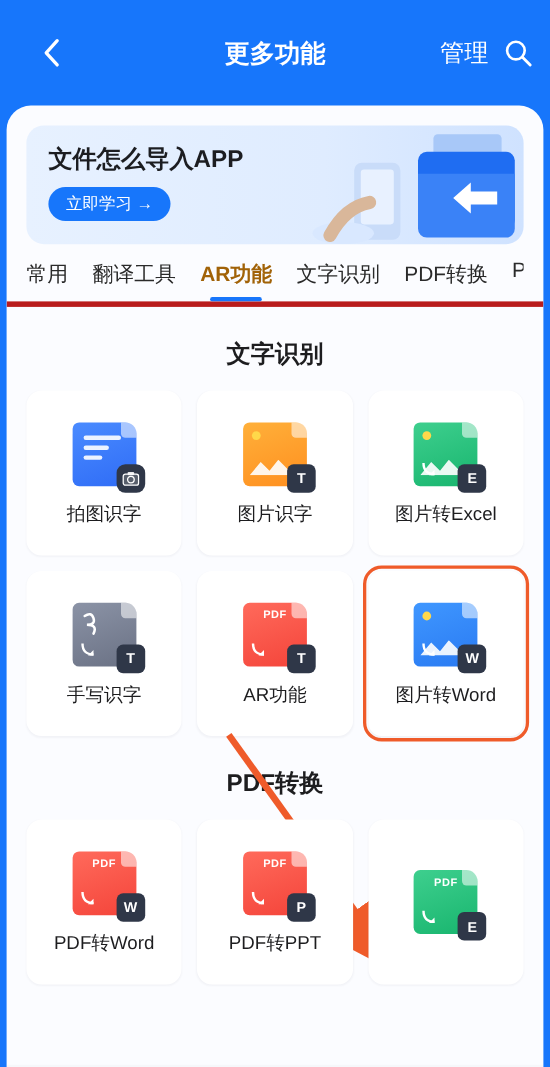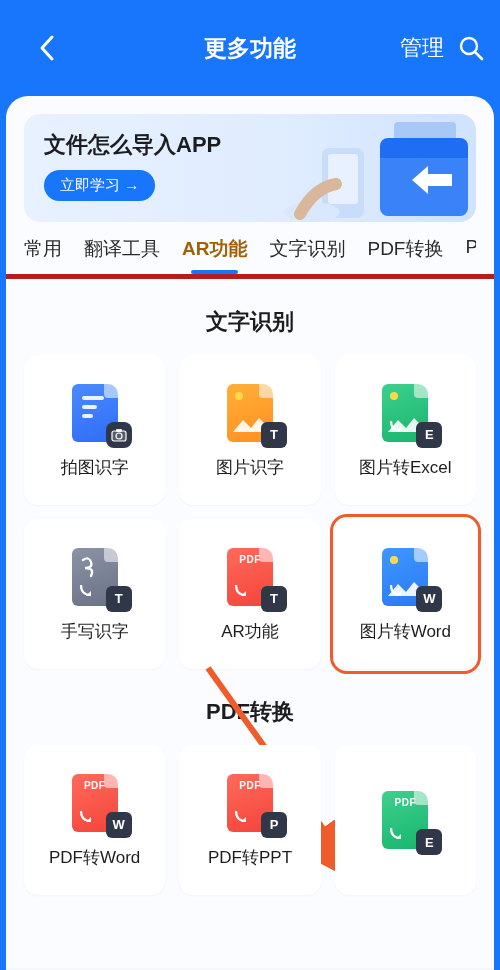--- a/index.html
+++ b/index.html
@@ -32,21 +32,21 @@
 
   
   .section-title { text-align:center; font-size:22px; font-weight:700; color:#1d1d1f; margin: 28px 0 18px 0; }
   .grid { display:grid; grid-template-columns: repeat(3, 1fr); gap: 14px; padding: 0 18px; }
   .card { background:#fff; border-radius: 14px; box-shadow: 0 1px 2px rgba(20,30,60,0.04); height: 150px; display:flex; flex-direction:column; align-items:center; justify-content:center; gap:12px; position:relative; }
   .card.highlight { outline: 3px solid #ef5b2a; outline-offset: 2px; border-radius:12px; }
   .card-label { font-size: 17px; color:#1d1d1f; font-weight:500; white-space:nowrap; }
   .ico { width:62px; height:62px; position:relative; display:flex; align-items:center; justify-content:center; }
 
   
-  .filebody { width:46px; height:58px; border-radius:6px 10px 6px 6px; position:relative; }
+  .filebody { width:58px; height:58px; border-radius:6px 10px 6px 6px; position:relative; }
   .filebody::before { content:""; position:absolute; top:0; right:0; width:14px; height:14px; background:rgba(255,255,255,0.55); border-bottom-left-radius:4px; }
   .badge { position:absolute; right:-6px; bottom:-4px; width:26px; height:26px; border-radius:6px; background:#2f3748; color:#fff; font-size:13px; font-weight:700; display:flex; align-items:center; justify-content:center; }
   .pdf-tag { position:absolute; top:6px; left:0; right:0; text-align:center; color:#fff; font-size:10px; font-weight:700; letter-spacing:0.5px; }
   .curve-arrow { position:absolute; left:6px; bottom:6px; }
   .img-dots { position:absolute; top:8px; left:8px; width:8px; height:8px; border-radius:50%; background:#ffd84a; }
   .img-mtn { position:absolute; left:6px; right:6px; bottom:10px; height:14px; }
   .bars { position:absolute; top:12px; left:10px; right:14px; }
   .bars span { display:block; height:4px; background:rgba(255,255,255,0.9); border-radius:2px; margin-bottom:5px; }
   .bars span:nth-child(2){ width:70%; }
   .bars span:nth-child(3){ width:50%; }

